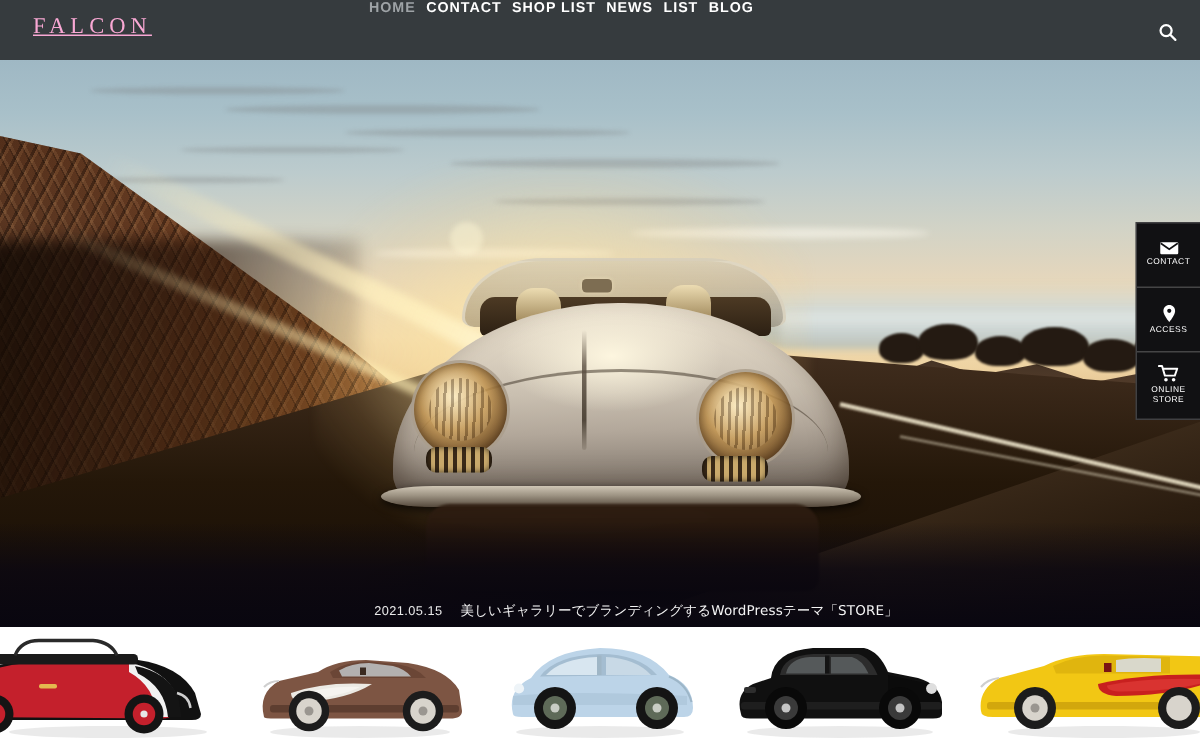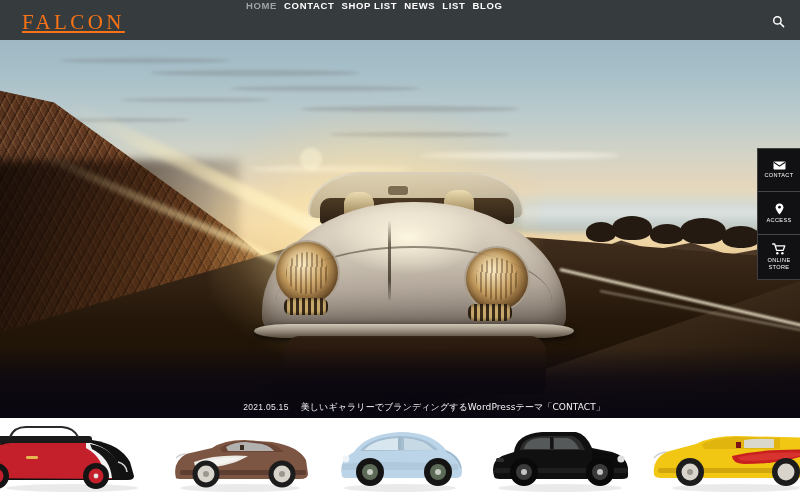--- a/index.html
+++ b/index.html
@@ -12,21 +12,21 @@
 
   
   #site-header{
     position:absolute; top:0; left:0; width:800px; height:40px;
     background:#363b3e;
     display:flex; align-items:center;
     z-index:40;
   }
   #brand-logo{
     position:absolute; left:22px; top:10px;
-    color:#f97316; font-size:21px; letter-spacing:3.4px;
+    color:#f9a8d4; font-size:15px; letter-spacing:3.4px;
     font-weight:400; font-family:"Liberation Serif", serif;
     white-space:nowrap;
   }
   #main-nav{
     position:absolute; left:246px; top:0; height:40px;
     display:flex; align-items:flex-start; gap:7px;
   }
   #main-nav a{
     color:#ffffff; font-size:9.5px; font-weight:bold;
     letter-spacing:0.65px; text-decoration:none; white-space:nowrap;
@@ -403,21 +403,21 @@
         <circle cx="10.4" cy="10.2" r="1.2" fill="#ffffff"></circle>
       </svg>
     </span>
     <span class="lb">ONLINE
 STORE</span>
   </div>
 </aside>
 
 <div id="news-ticker">
   <span id="news-date">2021.05.15</span>
-  <span id="news-title">美しいギャラリーでブランディングするWordPressテーマ「CONTACT」</span>
+  <span id="news-title">美しいギャラリーでブランディングするWordPressテーマ「STORE」</span>
 </div>
 
 <div id="gallery-strip">
 
   <div class="gal-cell">
     <div class="car-mini">
       <svg viewBox="0 0 160 82" width="160" height="82">
         <ellipse cx="72" cy="70" rx="66" ry="4" fill="#d8d8d8" opacity=".55"></ellipse>
         <path d="M-20 62 L-20 36 Q-6 24 18 22 L92 22 Q120 26 130 44 L134 58 Q134 62 128 62 Z" fill="#111111"></path>
         <path d="M-20 60 L-20 36 Q-6 26 18 24 L84 24 Q104 28 112 44 L114 58 Q114 61 108 61 Z" fill="#c4202c"></path>

